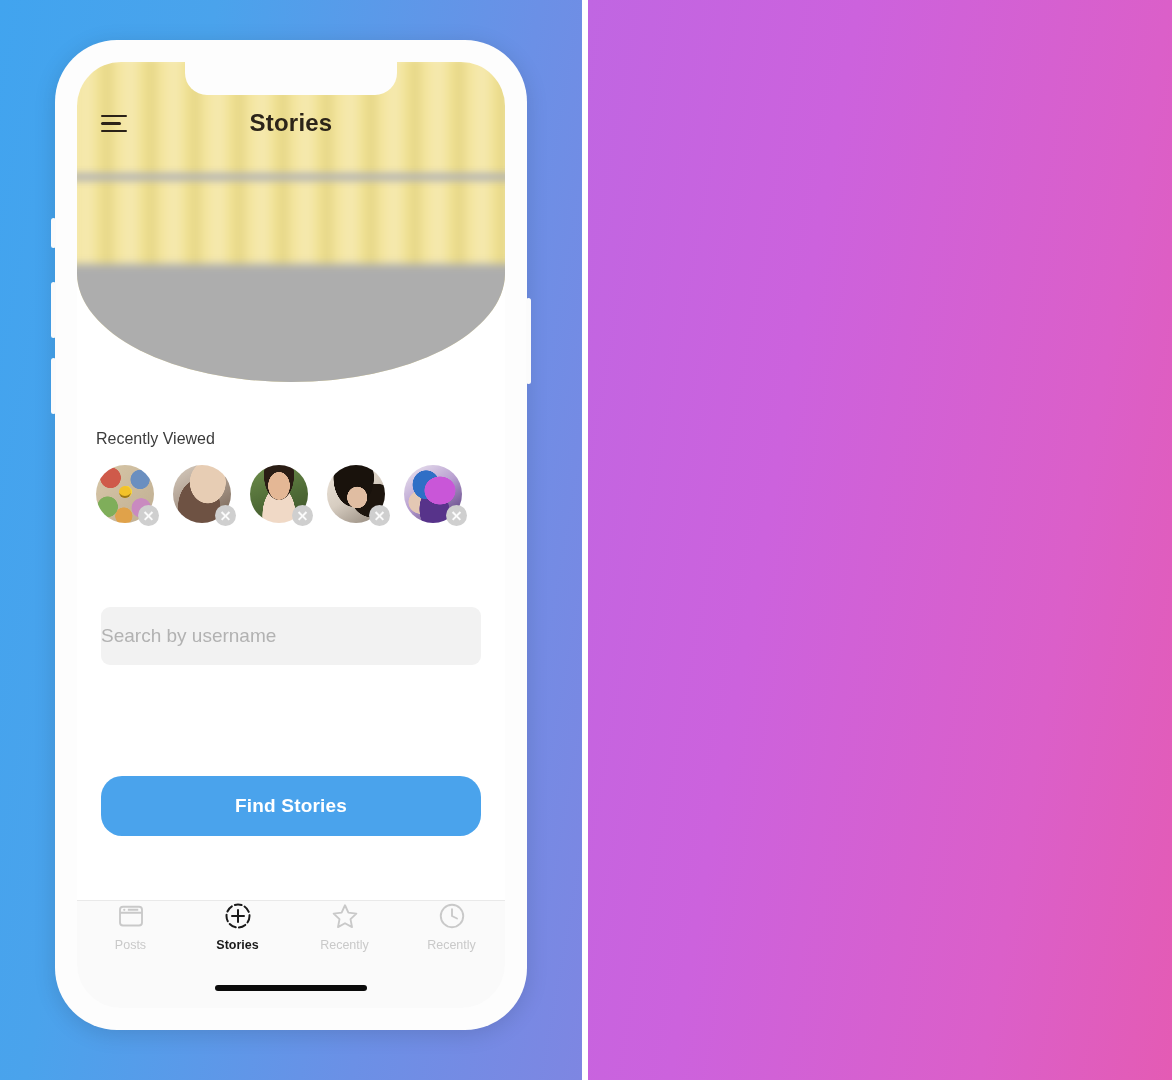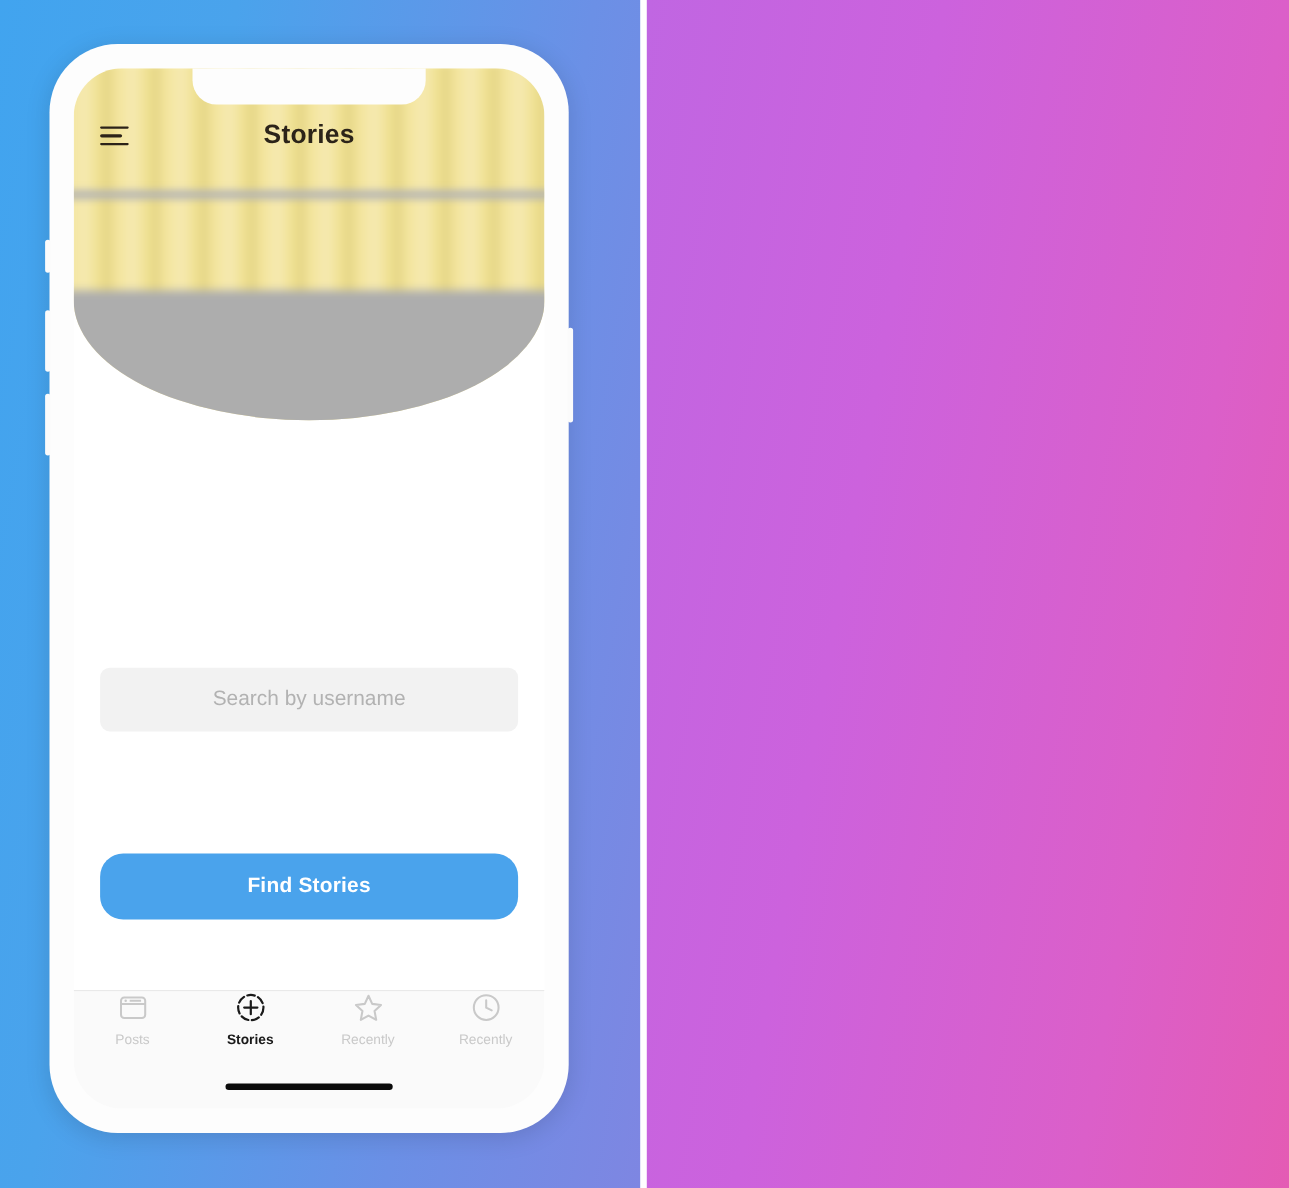--- a/index.html
+++ b/index.html
@@ -39,21 +39,21 @@
     background: linear-gradient(100deg, #c066e2 0%, #cc62dd 35%, #db5fc9 75%, #e45bb4 100%);
   }
 
   
   .phone {
     position: absolute;
     background: #fdfdfd;
     border-radius: 62px;
     box-shadow: 0 4px 22px rgba(0,0,0,0.13);
   }
-  .phone-left  { left: 45px;  top: 40px;  width: 472px; height: 990px; }
+  .phone-left  { left: 55px;  top: 40px;  width: 472px; height: 990px; }
 
   
   .side-btn {
     position: absolute;
     background: #fbfbfb;
     border-radius: 3px;
   }
   .sb-l1 { left: -4px; top: 178px;  width: 5px;  height: 30px; }
   .sb-l2 { left: -4px; top: 242px;  width: 5px;  height: 56px; }
   .sb-l3 { left: -4px; top: 318px;  width: 5px;  height: 56px; }
@@ -268,21 +268,20 @@
   .search-field {
     position: absolute;
     left: 24px;
     top: 545px;
     width: 380px;
     height: 58px;
     border-radius: 9px;
     background: #f2f2f2;
     display: flex;
     align-items: center;
-    justify-content: center;
     cursor: text;
   }
   .search-field span {
     font-size: 19px;
     color: #b2b2b2;
   }
 
   .find-btn {
     position: absolute;
     left: 24px;
@@ -349,20 +348,45 @@
 
         <div class="hero-topbar">
           <div class="hamburger">
             <i></i>
               <i></i>
               <i></i>
           </div>
           <div class="hero-title">Stories</div>
         </div>
 
+        <div class="recent-section">
+          <div class="recent-label">Recently Viewed</div>
+          <div class="avatar-row">
+            <div class="avatar-wrap">
+              <div class="avatar av1"></div>
+              <div class="av-remove"></div>
+            </div>
+            <div class="avatar-wrap">
+              <div class="avatar av2"></div>
+              <div class="av-remove"></div>
+            </div>
+            <div class="avatar-wrap">
+              <div class="avatar av3"></div>
+              <div class="av-remove"></div>
+            </div>
+            <div class="avatar-wrap">
+              <div class="avatar av4"></div>
+              <div class="av-remove"></div>
+            </div>
+            <div class="avatar-wrap">
+              <div class="avatar av5"></div>
+              <div class="av-remove"></div>
+            </div>
+          </div>
+        </div>
 
         <div class="search-field">
           <span>Search by username</span>
         </div>
 
         <button class="find-btn">Find Stories</button>
 
         <div class="tabbar">
           <div class="tab">
             <span class="tab-icon">

